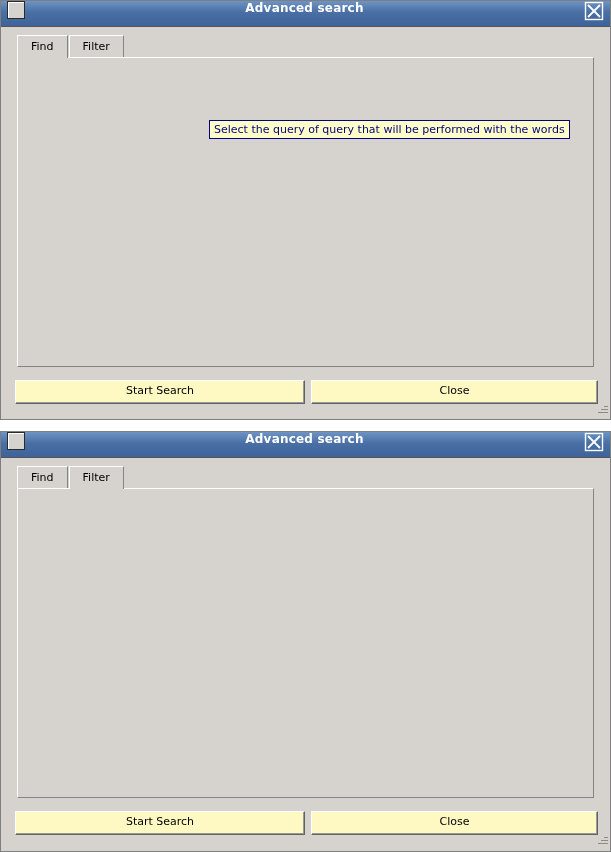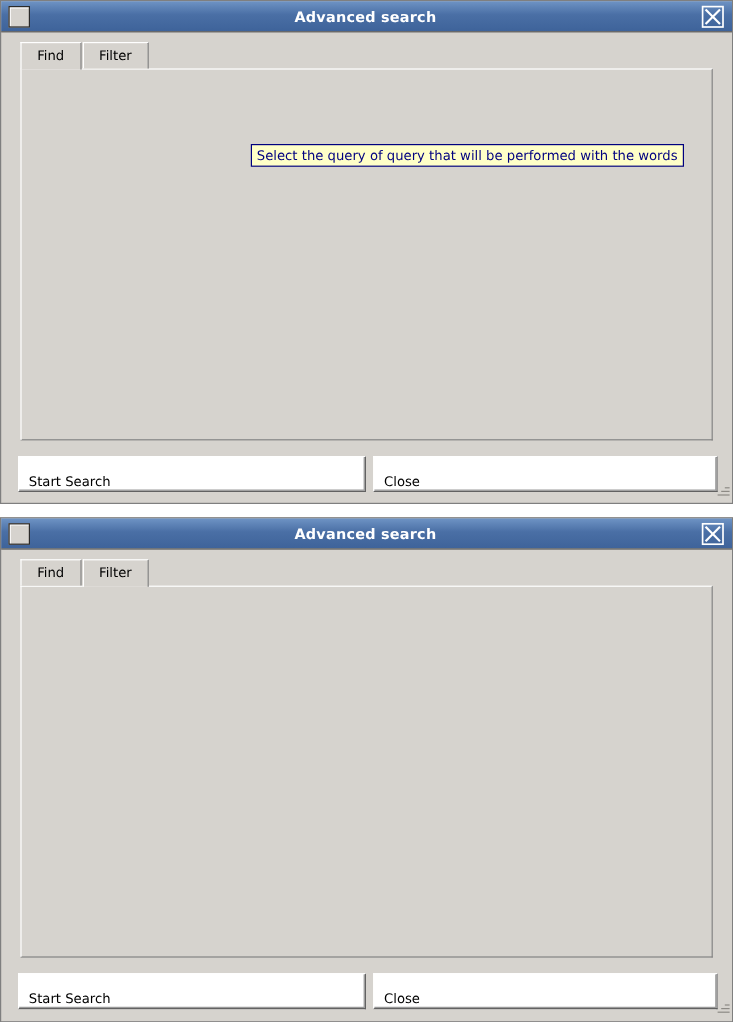--- a/index.html
+++ b/index.html
@@ -25,21 +25,21 @@
     box-sizing: border-box;
   }
   #window-find  { top: 0px;   height: 420px; }
   #window-filter{ top: 431px; height: 421px; }
 
   
   .titlebar {
     height: 26px;
     background: linear-gradient(to bottom, #6e93c4 0%, #4a6fa5 45%, #3e639a 100%);
     display: flex;
-    align-items: center;
+    align-items: flex-start;
     padding: 0 3px;
     box-sizing: border-box;
     border-bottom: 1px solid #555;
   }
   .title-icon {
     width: 16px; height: 16px;
     background: #d6d3ce;
     border: 1px solid #2a2a2a;
     box-shadow: inset 1px 1px 0 #ffffff;
     margin-left: 3px;
@@ -103,29 +103,29 @@
     border-right-color: #848484;
     border-bottom-color: #848484;
     background: #d6d3ce;
     box-sizing: border-box;
     position: relative;
     z-index: 1;
   }
 
   
   .btn {
-    background: #ffffff;
+    background: #fef9c3;
     border: 1px solid #ffffff;
     border-right-color: #626262;
     border-bottom-color: #626262;
     box-shadow: inset -1px -1px 0 #9a9a9a;
     font-family: "DejaVu Sans", sans-serif;
     font-size: 11px;
-    padding: 14px 8px;
-    text-align: left;
+    padding: 3px 8px;
+    text-align: center;
     box-sizing: border-box;
     cursor: pointer;
     color: #000;
   }
   .btn.disabled { color: #868682; text-shadow: 1px 1px 0 #ffffff; }
 
   .txt {
     background: #ffffff;
     border: 1px solid #848484;
     border-right-color: #e7e7e7;

